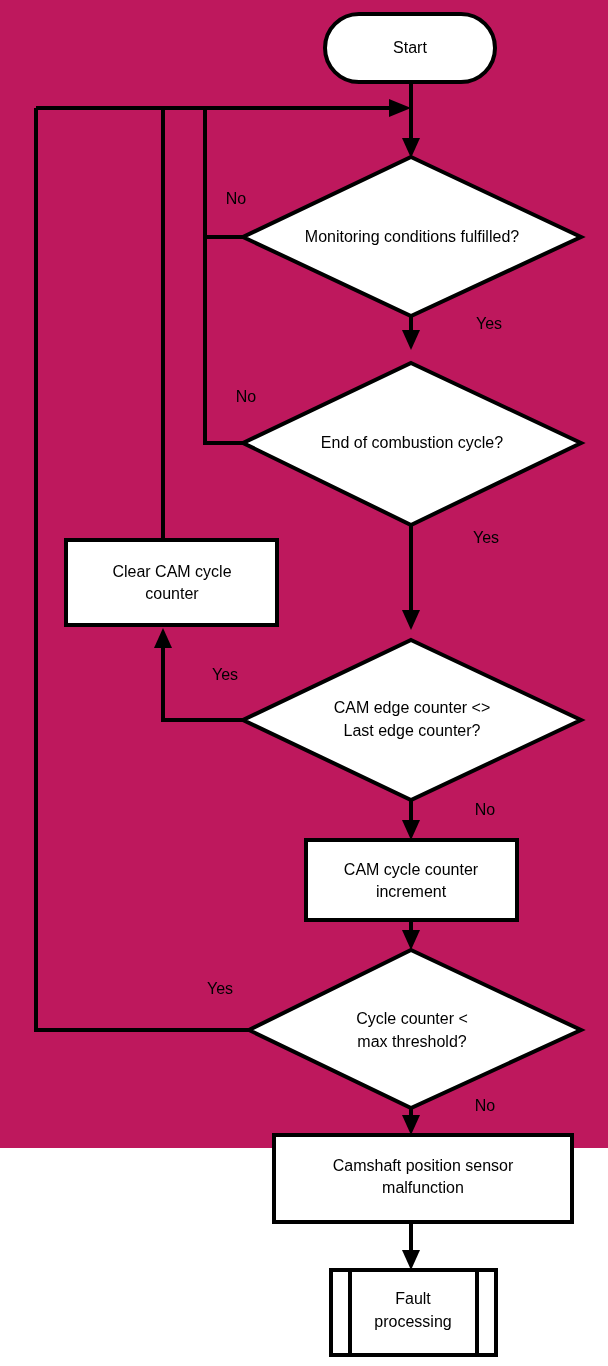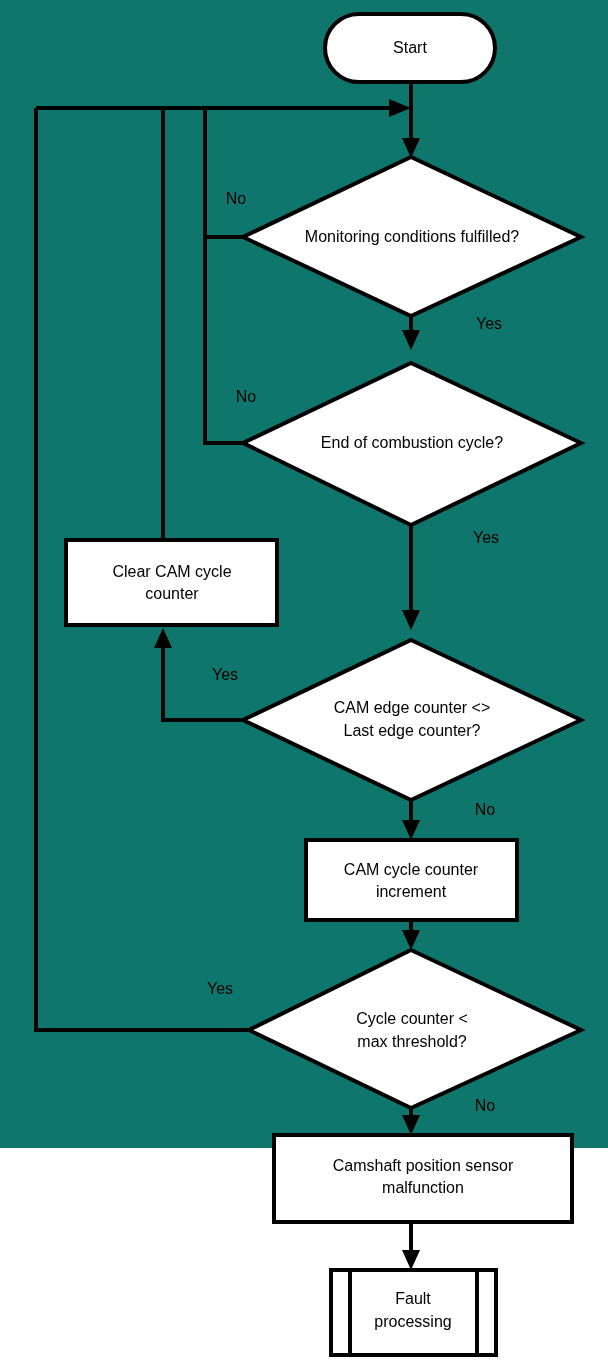--- a/index.html
+++ b/index.html
@@ -11,21 +11,21 @@
   body {
     width: 608px;
     height: 1366px;
     overflow: hidden;
     font-family: "Liberation Sans", sans-serif;
   }
   #flowchart-root {
     position: relative;
     width: 608px;
     height: 1148px;
-    background: #0f766e;
+    background: #be185d;
   }
   svg#flow-svg {
     display: block;
     width: 608px;
     height: 1366px;
   }
   .node-shape {
     fill: #ffffff;
     stroke: #000000;
     stroke-width: 4;

